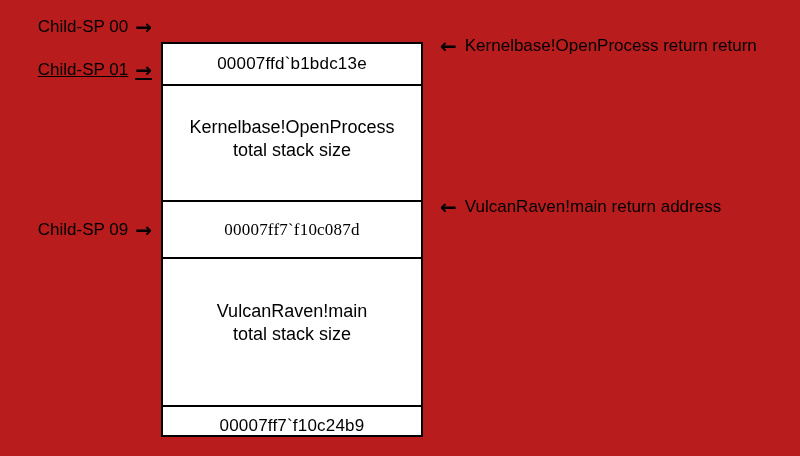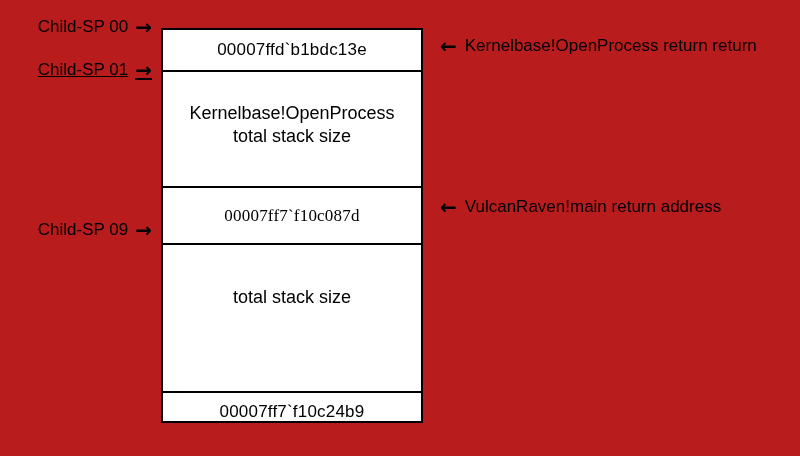--- a/index.html
+++ b/index.html
@@ -12,21 +12,21 @@
     position: relative;
     width: 800px;
     height: 456px;
     background: #b91c1c;
     overflow: hidden;
   }
   
   .stack-box {
     position: absolute;
     left: 161px;
-    top: 28px;
+    top: 42px;
     width: 262px;
     height: 395px;
     border: 2px solid #000000;
     background: #ffffff;
   }
   .cell {
     width: 100%;
     border-bottom: 2px solid #000000;
     text-align: center;
   }
@@ -88,20 +88,21 @@
   </div>
 
   <div class="stack-box">
     <div class="cell addr c0">00007ffd`b1bdc13e</div>
     <div class="cell region c1">
       <div>Kernelbase!OpenProcess</div>
       <div>total stack size</div>
     </div>
     <div class="cell addr c2">00007ff7`f10c087d</div>
     <div class="cell region c3">
+      <div>VulcanRaven!main</div>
       <div>total stack size</div>
     </div>
     <div class="cell addr c4 last">00007ff7`f10c24b9</div>
   </div>
 
   <div class="side-label right-label rl0">
     <span class="arrow before">←</span>
     <span>Kernelbase!OpenProcess return return</span>
   </div>
   <div class="side-label right-label rl1">

